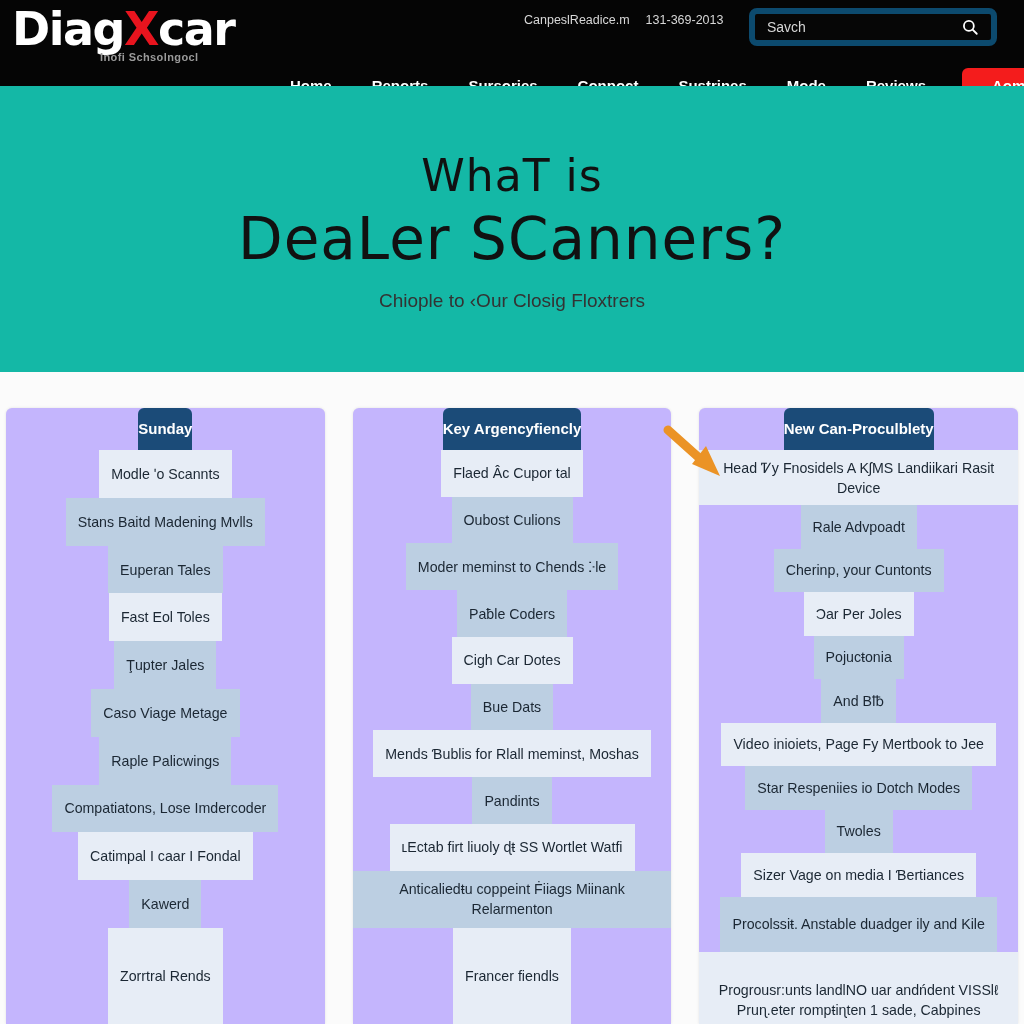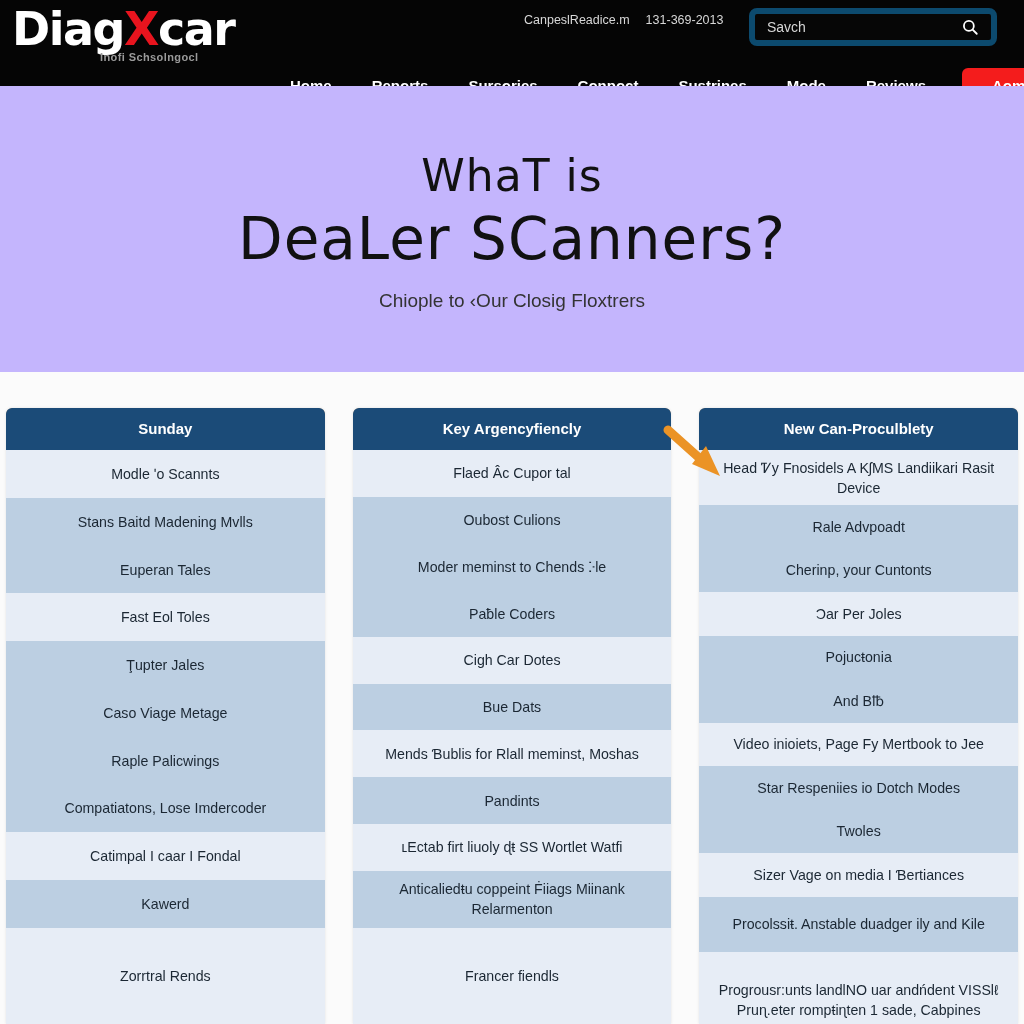--- a/index.html
+++ b/index.html
@@ -103,21 +103,21 @@
     color: #ffffff;
     font-size: 15px; font-weight: 700;
     border: none; border-radius: 6px;
     padding: 9px 30px;
     cursor: pointer;
     font-family: "Liberation Sans", sans-serif;
     filter: blur(0.3px);
   }
 
   
-  .hero { position: relative; width: 1024px; height: 286px; background: #c4b5fd; }
+  .hero { position: relative; width: 1024px; height: 286px; background: #14b8a6; }
   .hero-title {
     text-align: center;
     font-family: "DejaVu Sans", sans-serif;
     color: #111111;
     padding-top: 62px;
   }
   .hero-line1 {
     font-size: 44px;
     font-weight: 400;
     letter-spacing: 1px;
@@ -145,21 +145,22 @@
     display: flex;
     gap: 28px;
     padding: 0 6px;
   }
   .card {
     width: 322px;
     display: flex; flex-direction: column;
     border-radius: 6px 6px 0 0;
     overflow: hidden;
     box-shadow: 0 0 3px rgba(0,0,0,0.10);
-    background: #737373;
+    background: #c4b5fd;
+    align-items: center;
   }
   .card-head {
     background: #1b4b78;
     color: #ffffff;
     font-size: 15px;
     font-weight: 700;
     text-align: center;
     line-height: 42px;
     height: 44px;
     border-radius: 6px 6px 0 0;

